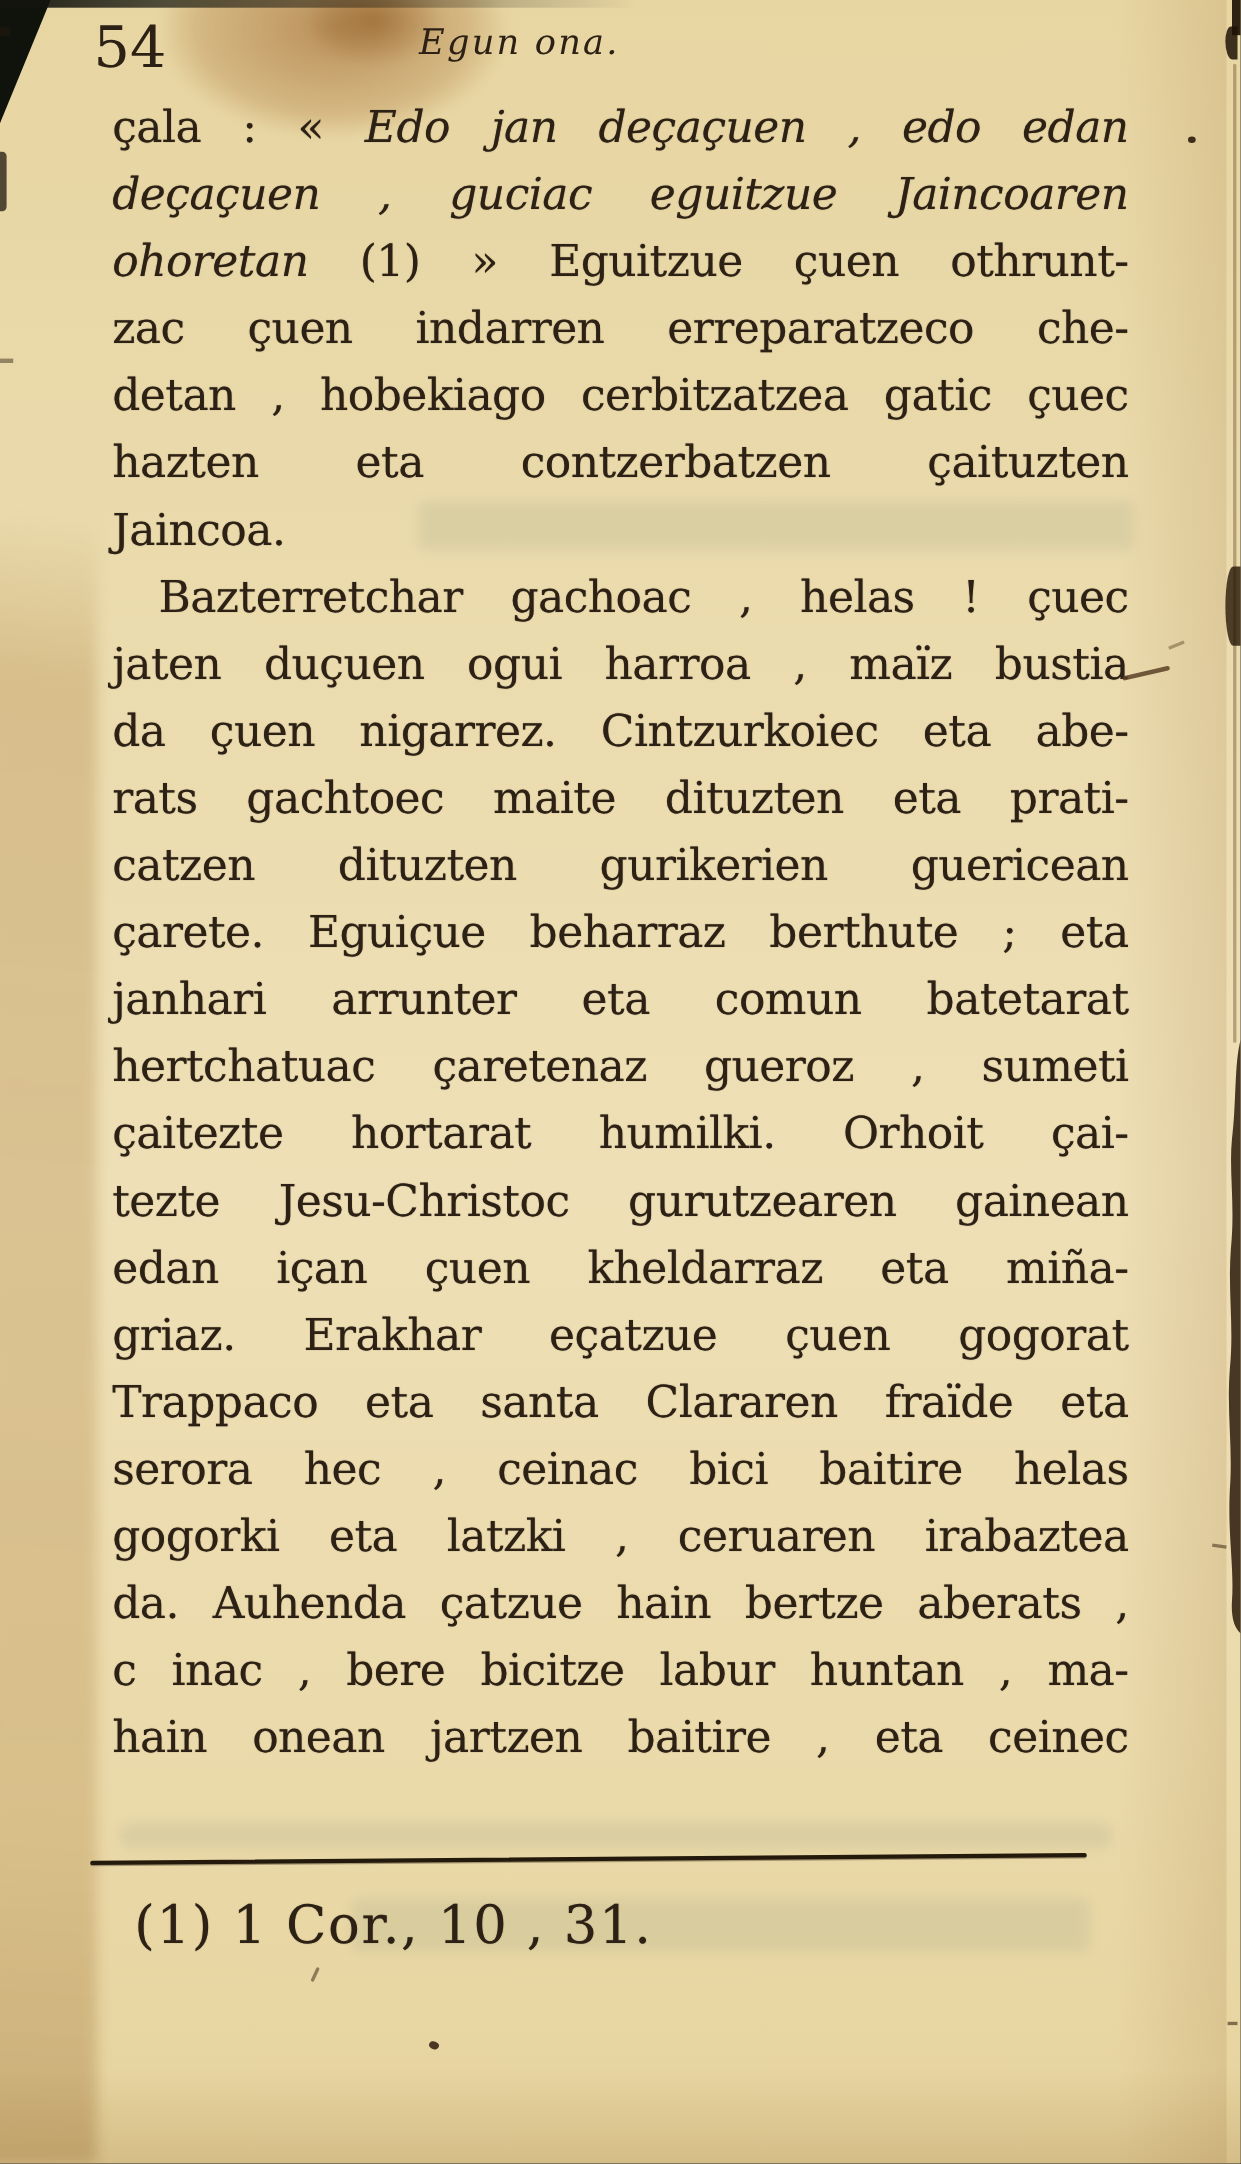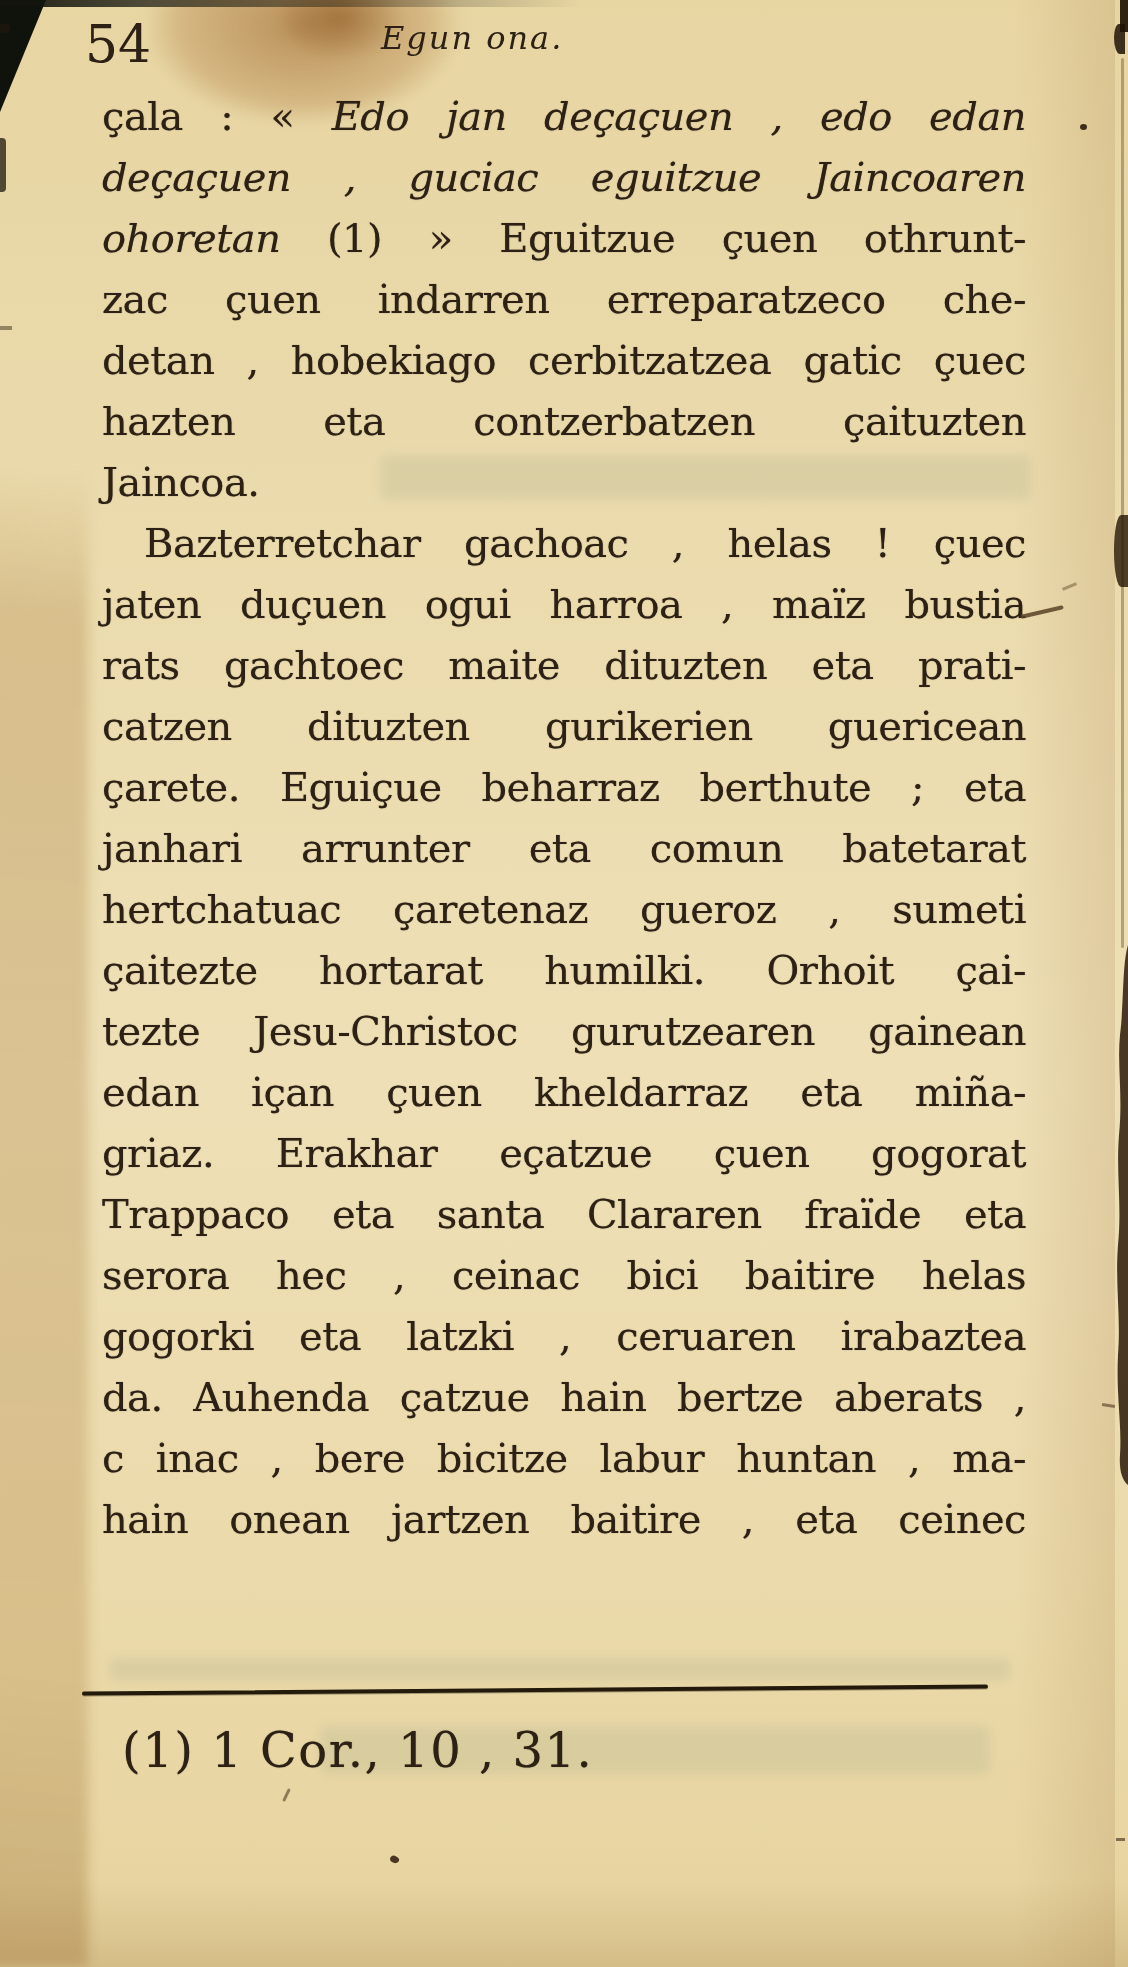--- a/index.html
+++ b/index.html
@@ -115,20 +115,21 @@
   <div id="text-block">
       <div class="line"><span>çala : « </span><span class="italic">Edo jan deçaçuen , edo edan</span></div>
       <div class="line"><span class="italic">deçaçuen , guciac eguitzue Jaincoaren</span></div>
       <div class="line"><span class="italic">ohoretan </span><span>(1) » Eguitzue çuen othrunt-</span></div>
       <div class="line"><span>zac çuen indarren erreparatzeco che-</span></div>
       <div class="line"><span>detan , hobekiago cerbitzatzea gatic çuec</span></div>
       <div class="line"><span>hazten eta contzerbatzen çaituzten</span></div>
       <div class="line no-just"><span>Jaincoa.</span></div>
       <div class="line indent"><span>Bazterretchar gachoac , helas ! çuec</span></div>
       <div class="line"><span>jaten duçuen ogui harroa , maïz bustia</span></div>
+      <div class="line"><span>da çuen nigarrez. Cintzurkoiec eta abe-</span></div>
       <div class="line"><span>rats gachtoec maite dituzten eta prati-</span></div>
       <div class="line"><span>catzen dituzten gurikerien guericean</span></div>
       <div class="line"><span>çarete. Eguiçue beharraz berthute ; eta</span></div>
       <div class="line"><span>janhari arrunter eta comun batetarat</span></div>
       <div class="line"><span>hertchatuac çaretenaz gueroz , sumeti</span></div>
       <div class="line"><span>çaitezte hortarat humilki. Orhoit çai-</span></div>
       <div class="line"><span>tezte Jesu-Christoc gurutzearen gainean</span></div>
       <div class="line"><span>edan içan çuen kheldarraz eta miña-</span></div>
       <div class="line"><span>griaz. Erakhar eçatzue çuen gogorat</span></div>
       <div class="line"><span>Trappaco eta santa Clararen fraïde eta</span></div>

